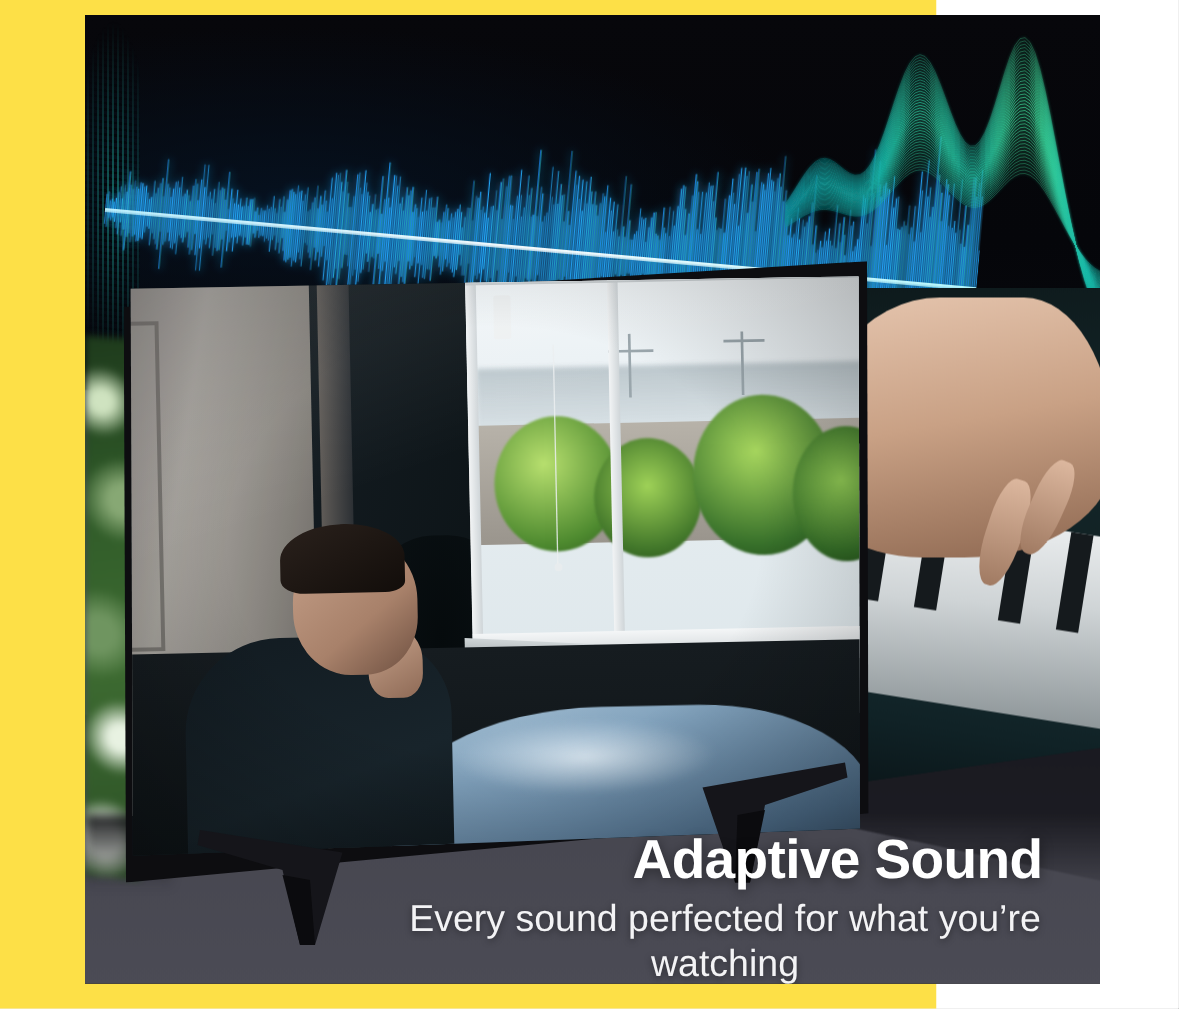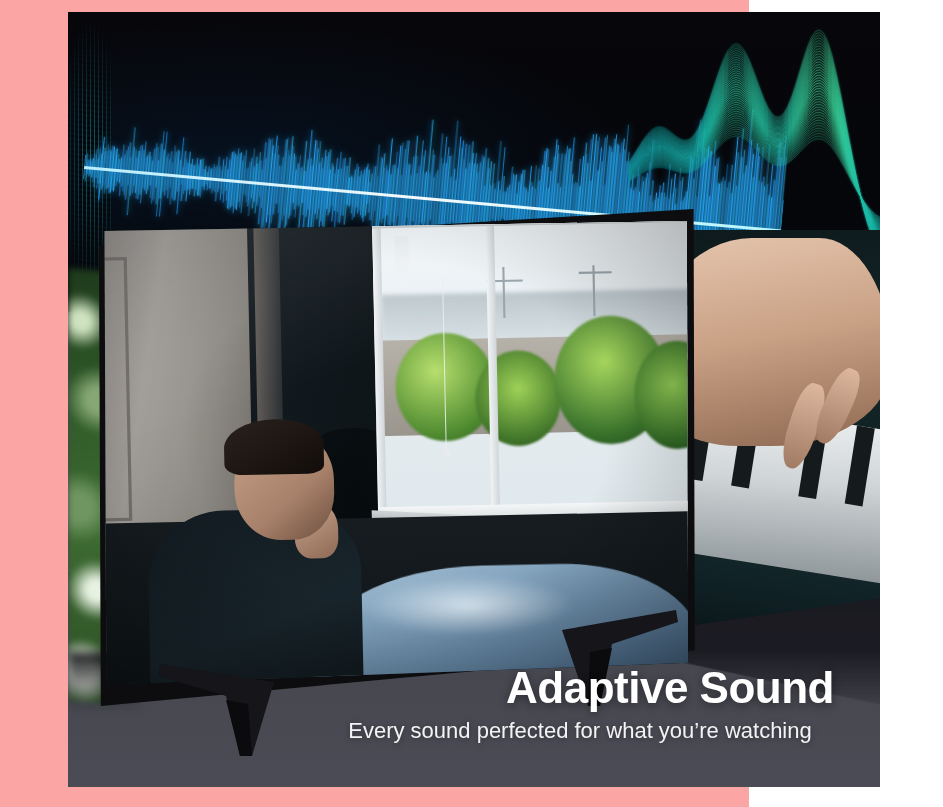--- a/index.html
+++ b/index.html
@@ -1,19 +1,19 @@
 <!DOCTYPE html>
 <html><head>
 <meta charset="utf-8">
 <title>Adaptive Sound</title>
 <style>
   html,body{margin:0;padding:0;background:#ffffff;}
   body{width:943px;height:807px;overflow:hidden;font-family:"Liberation Sans",sans-serif;}
 
-  #stage{position:relative;width:749px;height:807px;background:#fca5a5;}
+  #stage{position:relative;width:749px;height:807px;background:#fde047;}
 
   
   #banner{
     position:absolute;left:68px;top:12px;width:812px;height:775px;
     overflow:hidden;background:#0a0a0d;
   }
 
   
   .wavezone{position:absolute;left:0;top:0;width:100%;height:330px;overflow:hidden;
     background:
@@ -168,21 +168,21 @@
   
   .caption{position:absolute;left:0;top:0;width:100%;height:100%;pointer-events:none;}
   .headline{
     position:absolute;left:422px;top:654px;width:360px;
     font-size:44px;font-weight:700;letter-spacing:-0.5px;color:#ffffff;
     text-align:center;line-height:1;text-shadow:0 2px 10px rgba(0,0,0,.45);
     font-family:"Liberation Sans",sans-serif;
   }
   .subline{
     position:absolute;left:232px;top:706px;width:560px;
-    font-size:22px;font-weight:400;color:#f3f3f5;text-align:center;line-height:1.2;
+    font-size:30px;font-weight:400;color:#f3f3f5;text-align:center;line-height:1.2;
     text-shadow:0 1px 6px rgba(0,0,0,.4);font-family:"Liberation Sans",sans-serif;
   }
 </style>
 </head>
 <body>
 
 <div id="stage">
 
   <div id="banner">
 

